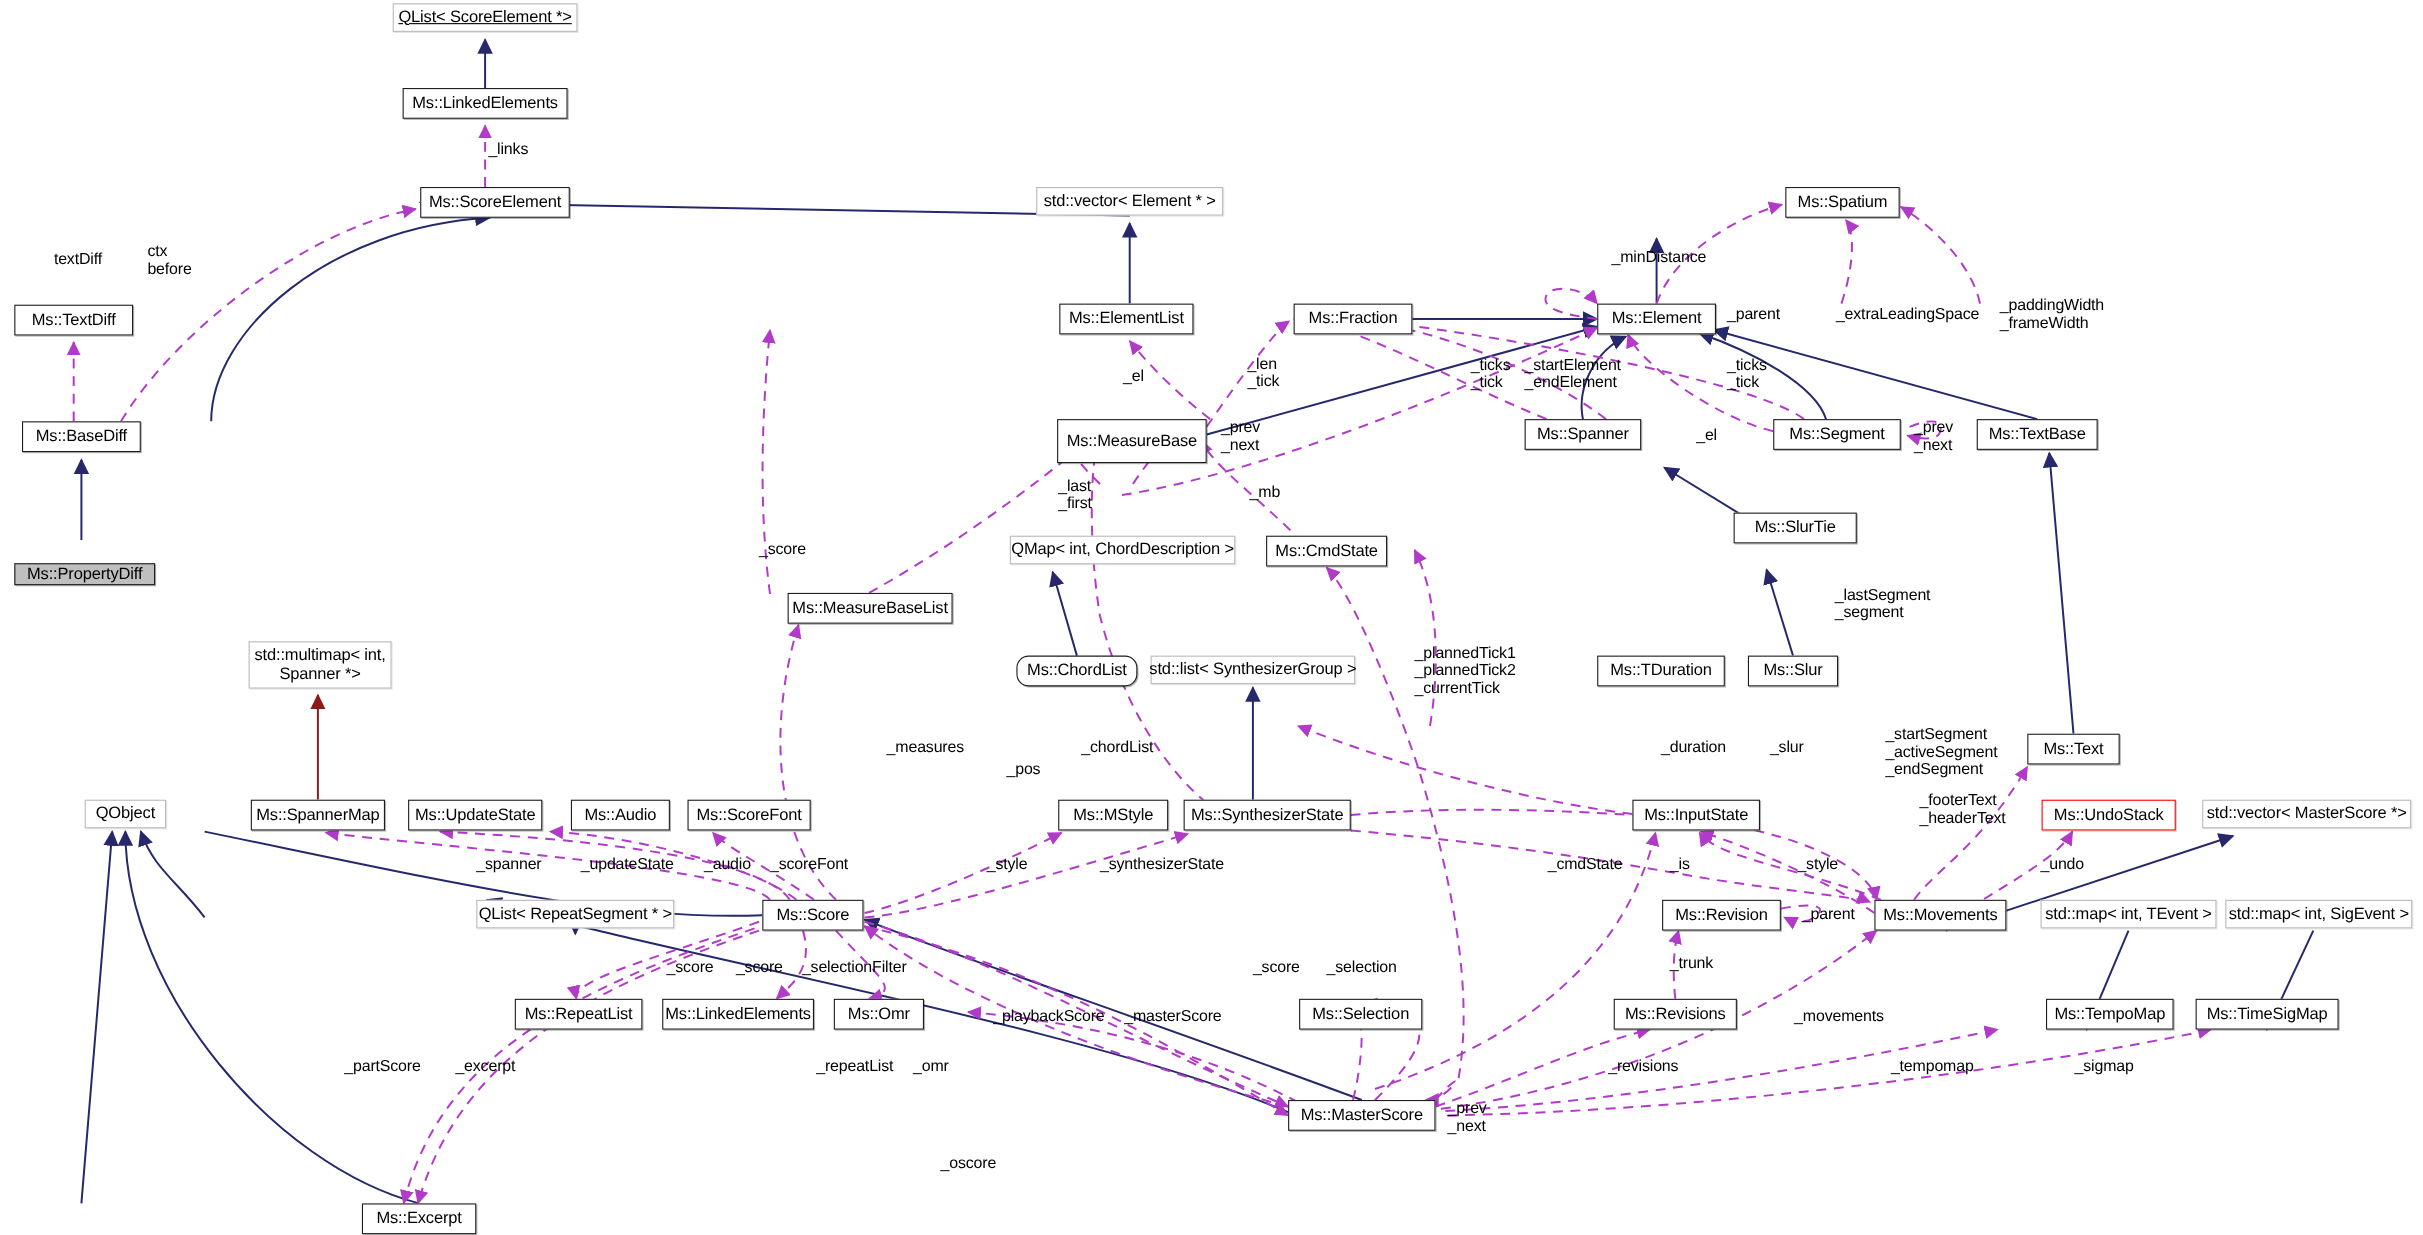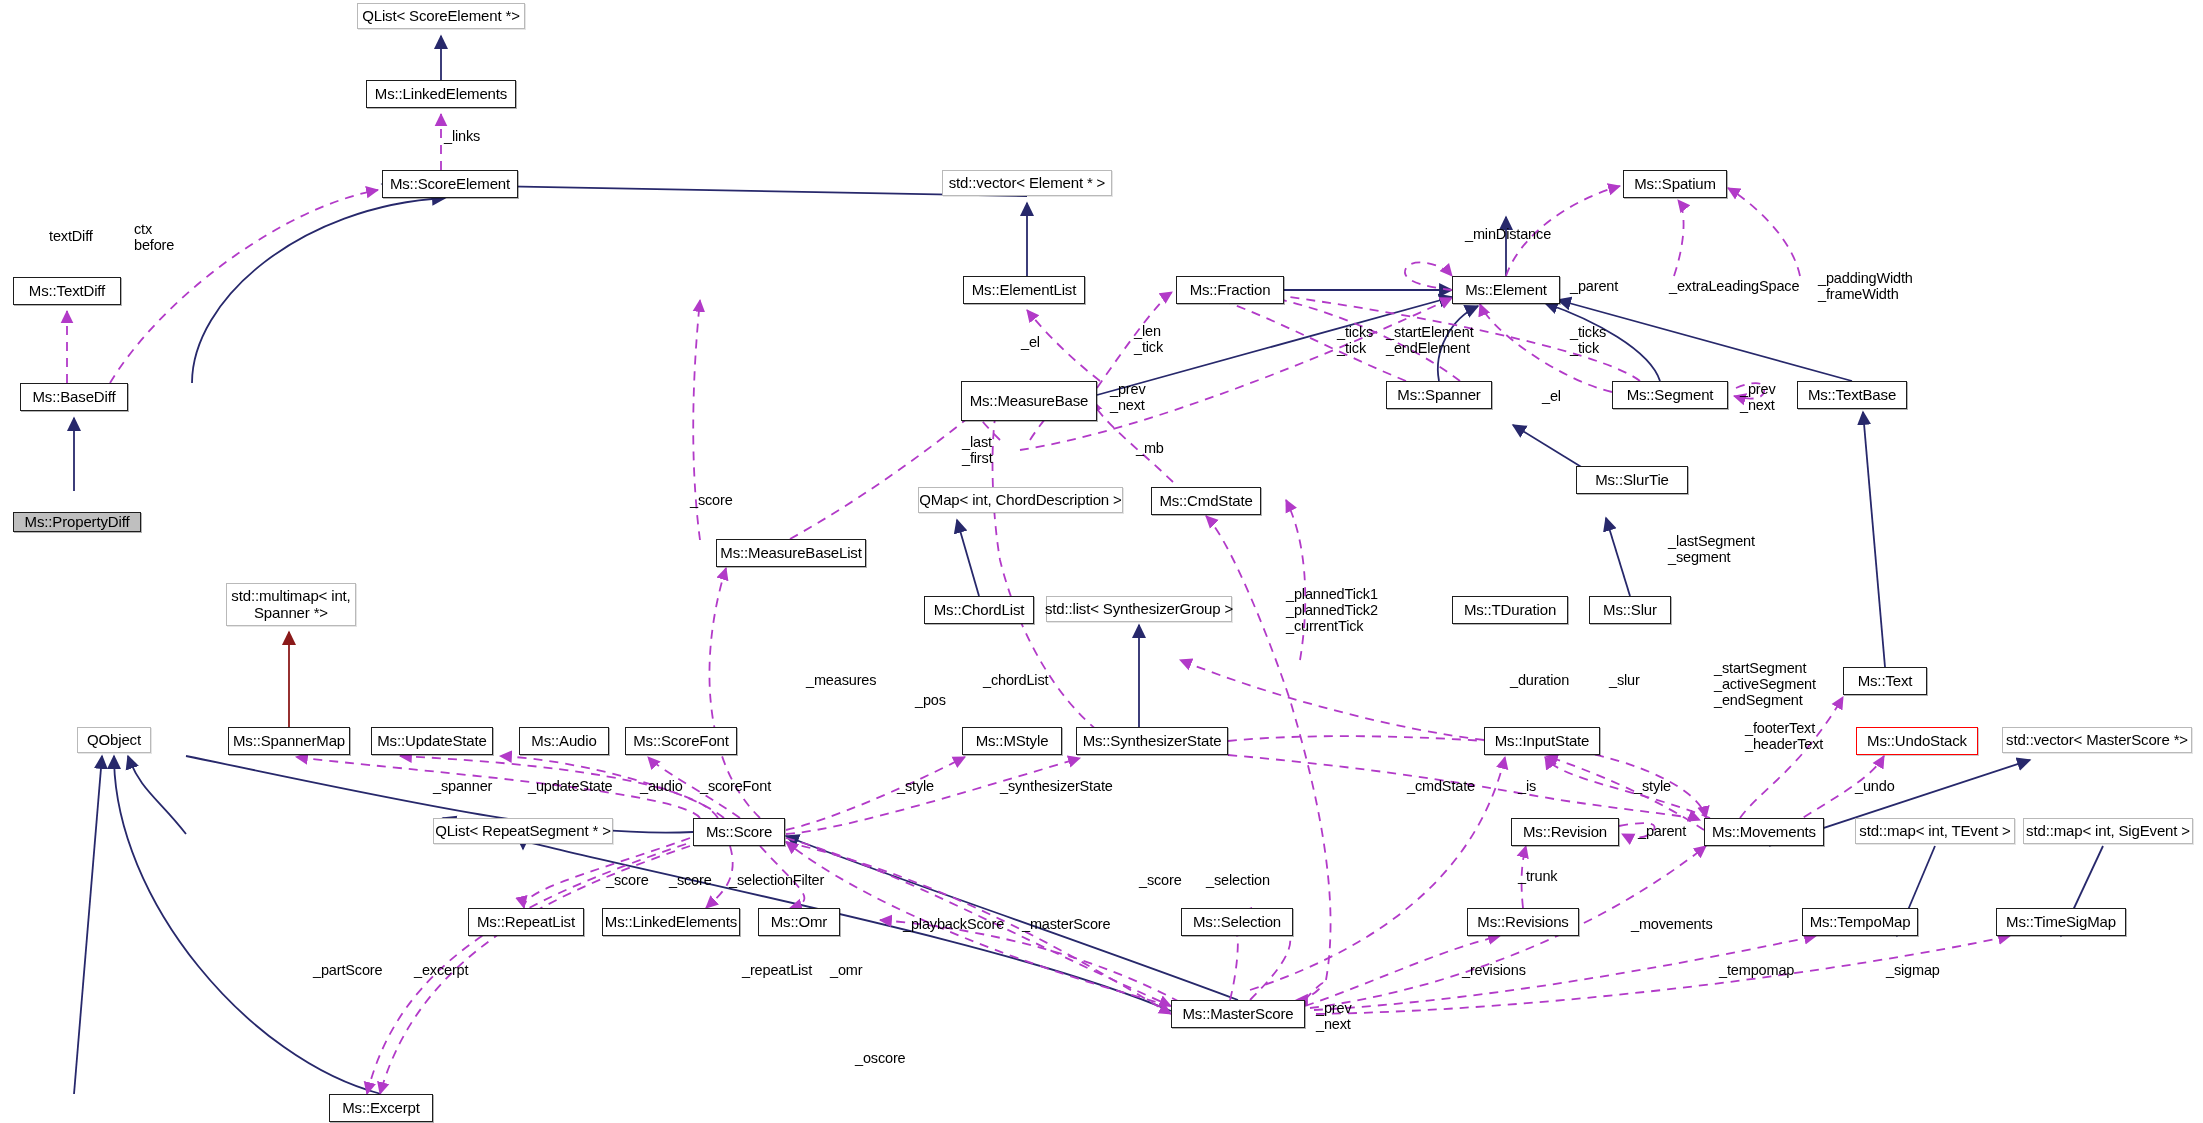--- a/index.html
+++ b/index.html
@@ -185,42 +185,42 @@
       <path d="M1228,741 C1340,730 1500,740 1560,748 C1640,760 1700,790 1706,818"></path>
       <path d="M1228,755 C1400,770 1500,790 1560,800 C1640,812 1690,816 1700,820"></path>
       <path d="M1484,740 C1400,730 1280,700 1180,660"></path>
 
       <path d="M1097,730 C1060,700 1020,640 1000,560 C990,500 990,420 1000,396"></path>
       <path d="M1300,660 C1310,600 1306,540 1286,500"></path>
       <path d="M1326,980 C1340,900 1320,800 1290,700 C1270,640 1230,540 1206,516"></path>
     </g>
   </svg>
 
-  <div class="node ext" style="left:357px;top:3px;width:168px;height:26px;">QList&lt; ScoreElement *&gt;</div>
+  <div class="node ext" style="left:357px;top:3px;width:168px;height:26px;text-decoration:underline;">QList&lt; ScoreElement *&gt;</div>
   <div class="node cls" style="left:366px;top:80px;width:150px;height:28px;">Ms::LinkedElements</div>
   <div class="node cls" style="left:382px;top:170px;width:136px;height:28px;">Ms::ScoreElement</div>
   <div class="node cls" style="left:13px;top:277px;width:108px;height:28px;">Ms::TextDiff</div>
   <div class="node cls" style="left:20px;top:383px;width:108px;height:28px;">Ms::BaseDiff</div>
   <div class="node current" style="left:13px;top:491px;width:128px;height:20px;margin-top:21px;">Ms::PropertyDiff</div>
   <div class="node ext" style="left:942px;top:170px;width:170px;height:26px;">std::vector&lt; Element * &gt;</div>
   <div class="node cls" style="left:963px;top:276px;width:122px;height:28px;">Ms::ElementList</div>
   <div class="node cls" style="left:1176px;top:276px;width:108px;height:28px;">Ms::Fraction</div>
   <div class="node cls" style="left:1452px;top:276px;width:108px;height:28px;">Ms::Element</div>
   <div class="node cls" style="left:1623px;top:170px;width:104px;height:28px;">Ms::Spatium</div>
   <div class="node cls" style="left:961px;top:381px;width:136px;height:40px;">Ms::MeasureBase</div>
   <div class="node cls" style="left:1386px;top:381px;width:106px;height:28px;">Ms::Spanner</div>
   <div class="node cls" style="left:1612px;top:381px;width:116px;height:28px;">Ms::Segment</div>
   <div class="node cls" style="left:1797px;top:381px;width:110px;height:28px;">Ms::TextBase</div>
   <div class="node ext" style="left:918px;top:487px;width:205px;height:26px;">QMap&lt; int, ChordDescription &gt;</div>
   <div class="node cls" style="left:1151px;top:487px;width:110px;height:28px;">Ms::CmdState</div>
   <div class="node cls" style="left:1556px;top:466px;width:112px;height:28px;margin-left:20px;">Ms::SlurTie</div>
   <div class="node cls" style="left:716px;top:539px;width:150px;height:28px;">Ms::MeasureBaseList</div>
   <div class="node ext" style="left:226px;top:583px;width:130px;height:43px;">std::multimap&lt; int,
 Spanner *&gt;</div>
-  <div class="node cls" style="left:924px;top:596px;width:110px;height:28px;">Ms::ChordList</div>
+  <div class="node cls" style="left:924px;top:596px;width:110px;height:28px;border-radius:11px;">Ms::ChordList</div>
   <div class="node ext" style="left:1046px;top:596px;width:186px;height:26px;">std::list&lt; SynthesizerGroup &gt;</div>
   <div class="node cls" style="left:1452px;top:596px;width:116px;height:28px;">Ms::TDuration</div>
   <div class="node cls" style="left:1589px;top:596px;width:82px;height:28px;">Ms::Slur</div>
   <div class="node cls" style="left:1843px;top:667px;width:84px;height:28px;">Ms::Text</div>
   <div class="node ext" style="left:77px;top:727px;width:74px;height:26px;">QObject</div>
   <div class="node cls" style="left:228px;top:727px;width:122px;height:28px;">Ms::SpannerMap</div>
   <div class="node cls" style="left:371px;top:727px;width:122px;height:28px;">Ms::UpdateState</div>
   <div class="node cls" style="left:519px;top:727px;width:90px;height:28px;">Ms::Audio</div>
   <div class="node cls" style="left:625px;top:727px;width:112px;height:28px;">Ms::ScoreFont</div>
   <div class="node cls" style="left:962px;top:727px;width:100px;height:28px;">Ms::MStyle</div>
@@ -232,21 +232,21 @@
   <div class="node cls" style="left:693px;top:818px;width:92px;height:28px;">Ms::Score</div>
   <div class="node cls" style="left:1511px;top:818px;width:108px;height:28px;">Ms::Revision</div>
   <div class="node cls" style="left:1704px;top:818px;width:120px;height:28px;">Ms::Movements</div>
   <div class="node ext" style="left:1855px;top:818px;width:160px;height:26px;">std::map&lt; int, TEvent &gt;</div>
   <div class="node ext" style="left:2023px;top:818px;width:170px;height:26px;">std::map&lt; int, SigEvent &gt;</div>
   <div class="node cls" style="left:468px;top:908px;width:116px;height:28px;">Ms::RepeatList</div>
   <div class="node cls" style="left:602px;top:908px;width:138px;height:28px;">Ms::LinkedElements</div>
   <div class="node cls" style="left:758px;top:908px;width:82px;height:28px;">Ms::Omr</div>
   <div class="node cls" style="left:1181px;top:908px;width:112px;height:28px;">Ms::Selection</div>
   <div class="node cls" style="left:1467px;top:908px;width:112px;height:28px;">Ms::Revisions</div>
-  <div class="node cls" style="left:1802px;top:908px;width:116px;height:28px;">Ms::TempoMap</div>
+  <div class="node cls" style="left:1860px;top:908px;width:116px;height:28px;">Ms::TempoMap</div>
   <div class="node cls" style="left:1996px;top:908px;width:130px;height:28px;">Ms::TimeSigMap</div>
   <div class="node cls" style="left:1171px;top:1000px;width:134px;height:28px;">Ms::MasterScore</div>
   <div class="node cls" style="left:329px;top:1094px;width:104px;height:28px;">Ms::Excerpt</div>
 
   <div class="elabel" style="left:444px;top:128px;">_links</div>
   <div class="elabel" style="left:134px;top:221px;">ctx
 before</div>
   <div class="elabel" style="left:49px;top:228px;">textDiff</div>
   <div class="elabel" style="left:1465px;top:226px;">_minDistance</div>
   <div class="elabel" style="left:1669px;top:278px;">_extraLeadingSpace</div>

